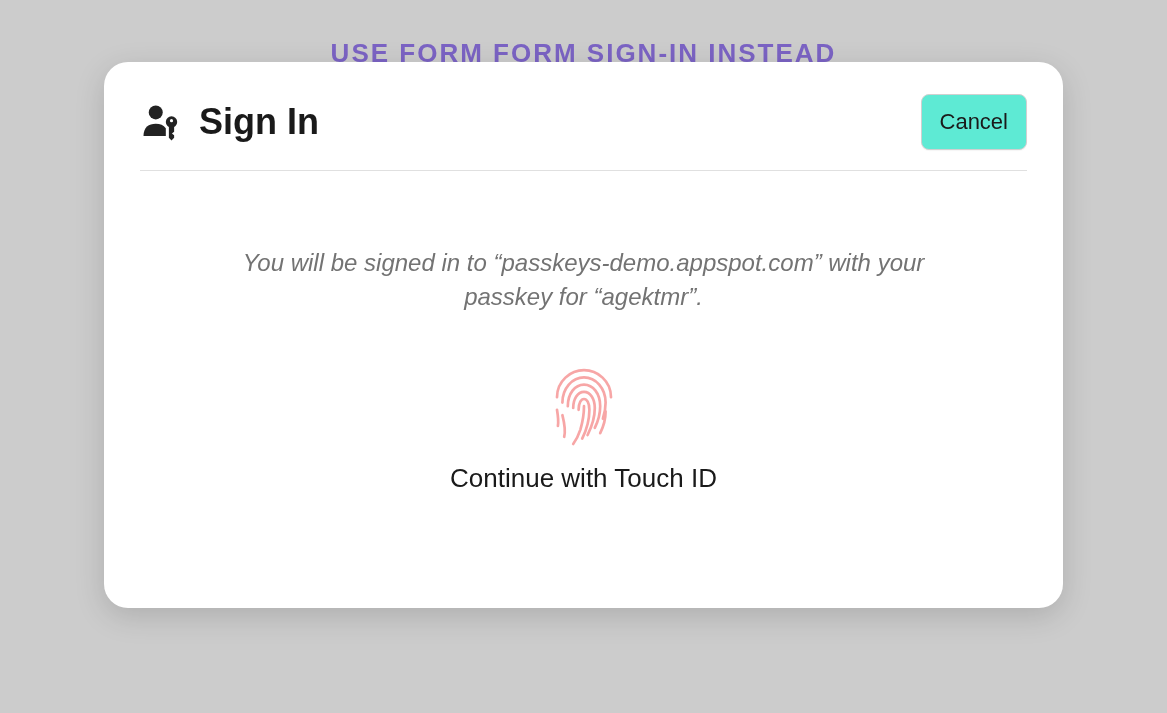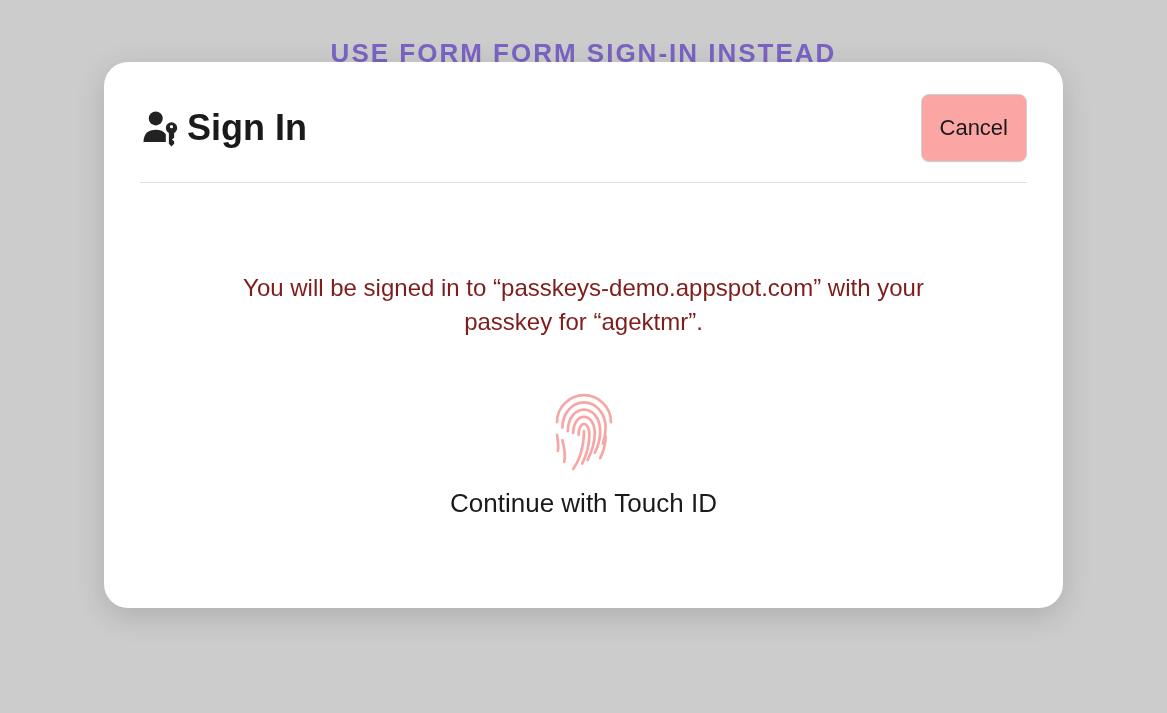--- a/index.html
+++ b/index.html
@@ -43,60 +43,61 @@
     .modal-header {
       display: flex;
       align-items: center;
       justify-content: space-between;
       padding-bottom: 20px;
       border-bottom: 1px solid #e0e0e0;
     }
     .title-group {
       display: flex;
       align-items: center;
-      gap: 5px;
+      gap: 17px;
     }
     .passkey-icon {
       width: 42px;
       height: 42px;
       color: #222;
       flex-shrink: 0;
     }
     .modal-title {
       font-size: 36px;
       font-weight: 700;
       color: #1a1a1a;
     }
     .cancel-button {
-      background: #fca5a5;
+      background: #5eead4;
       border: 1px solid #d0d0d0;
       border-radius: 8px;
-      padding: 20px 18px;
+      padding: 14px 18px;
       font-size: 22px;
       color: #1a1a1a;
       cursor: pointer;
       font-family: inherit;
       box-shadow: 0 1px 1px rgba(0,0,0,0.04);
     }
     .modal-body {
       text-align: center;
       padding-top: 72px;
     }
     .body-heading {
       font-size: 32px;
       font-weight: 700;
       color: #1a1a1a;
       margin-bottom: 22px;
     }
     .body-subtext {
       font-size: 24px;
-      color: #7f1d1d;
+      color: #737373;
       line-height: 1.4;
       max-width: 760px;
-      margin: 16px auto 50px auto;
+      margin: 3px auto 50px auto;
+      font-style: italic;
     }
     .fingerprint-wrap {
       display: flex;
       flex-direction: column;
       align-items: center;
       gap: 10px;
     }
     .fingerprint-icon {
       width: 90px;
       height: 90px;

